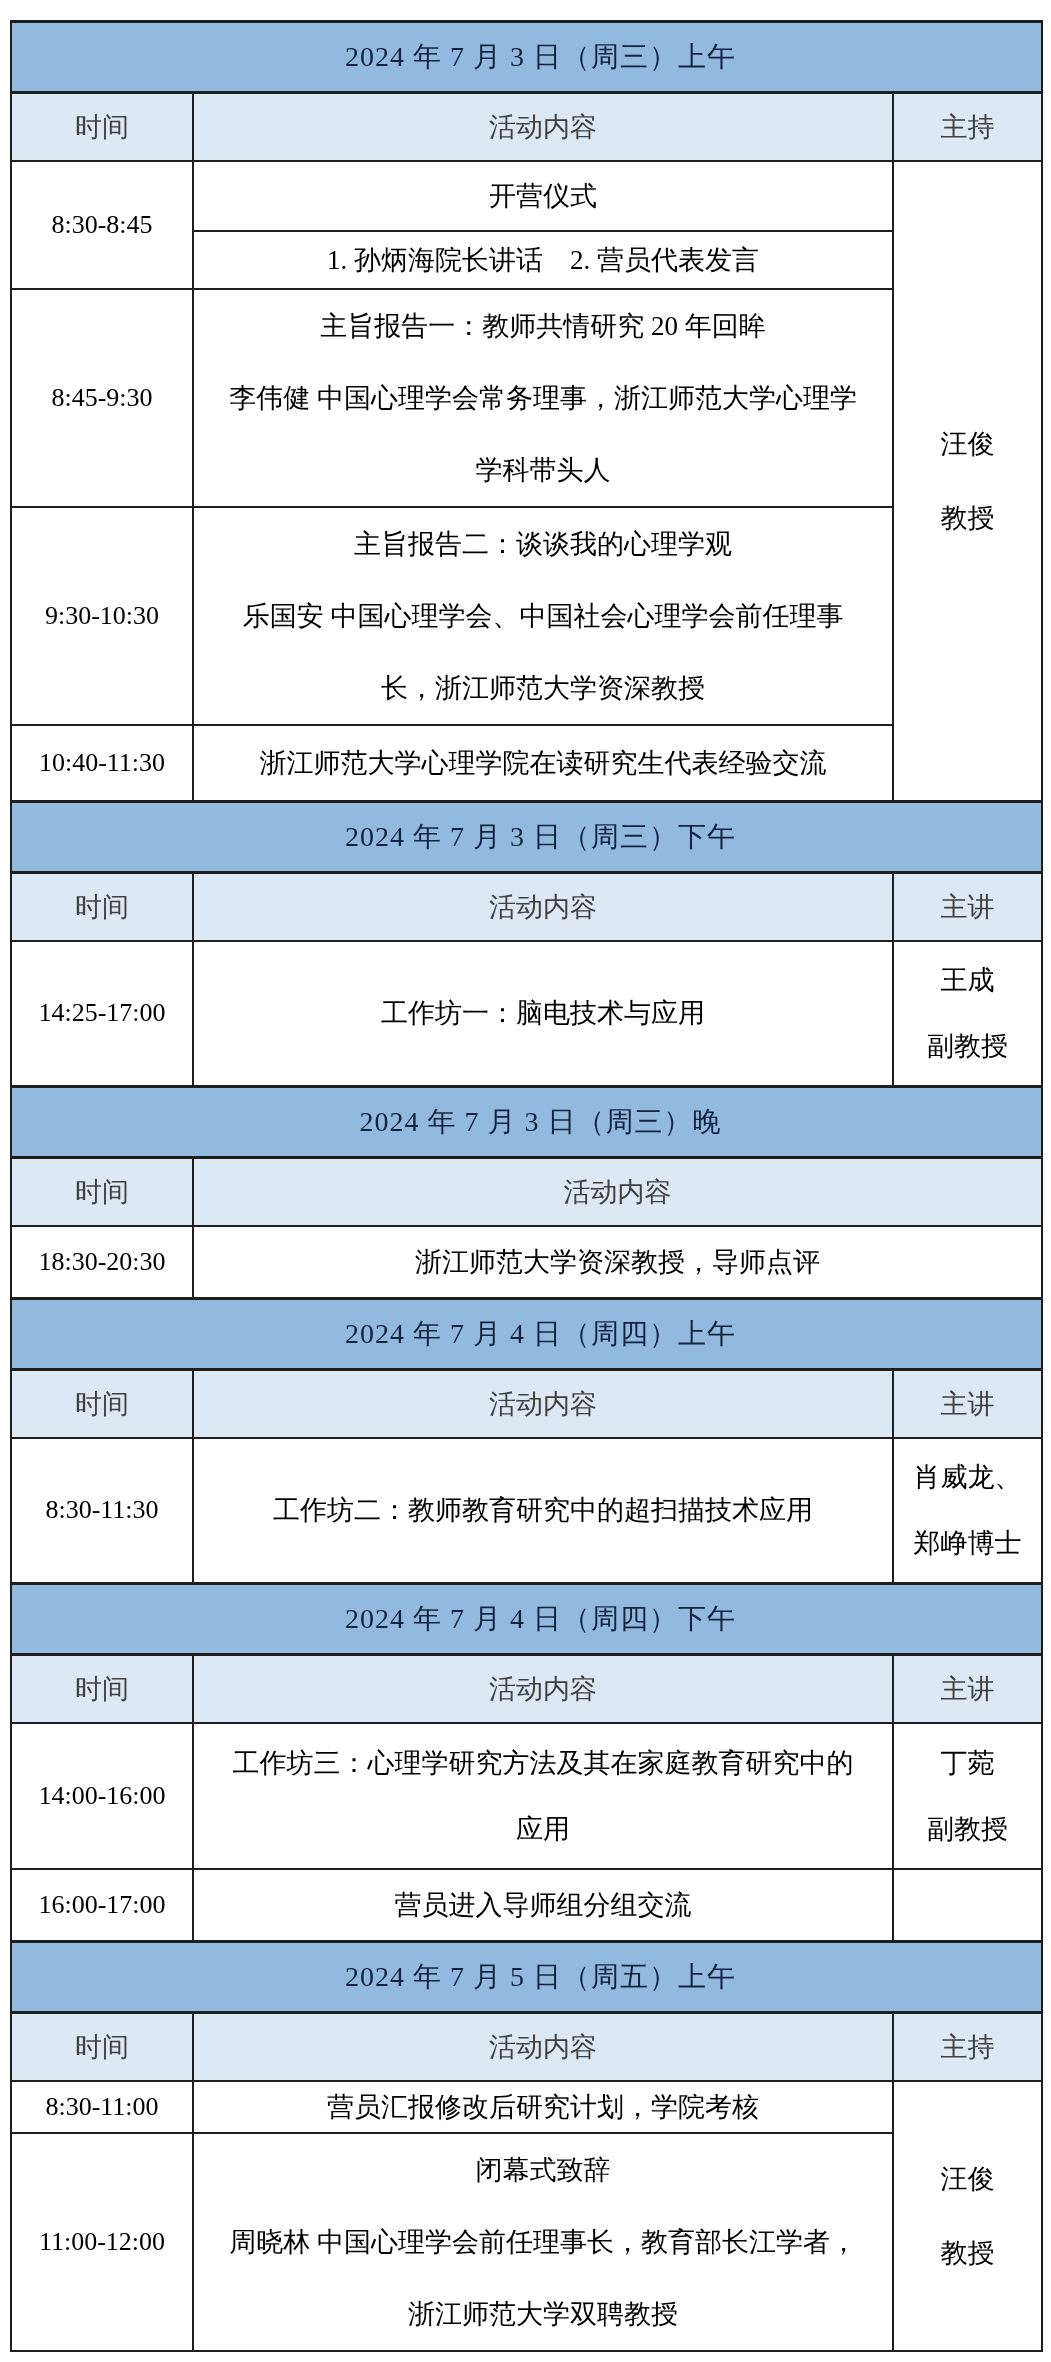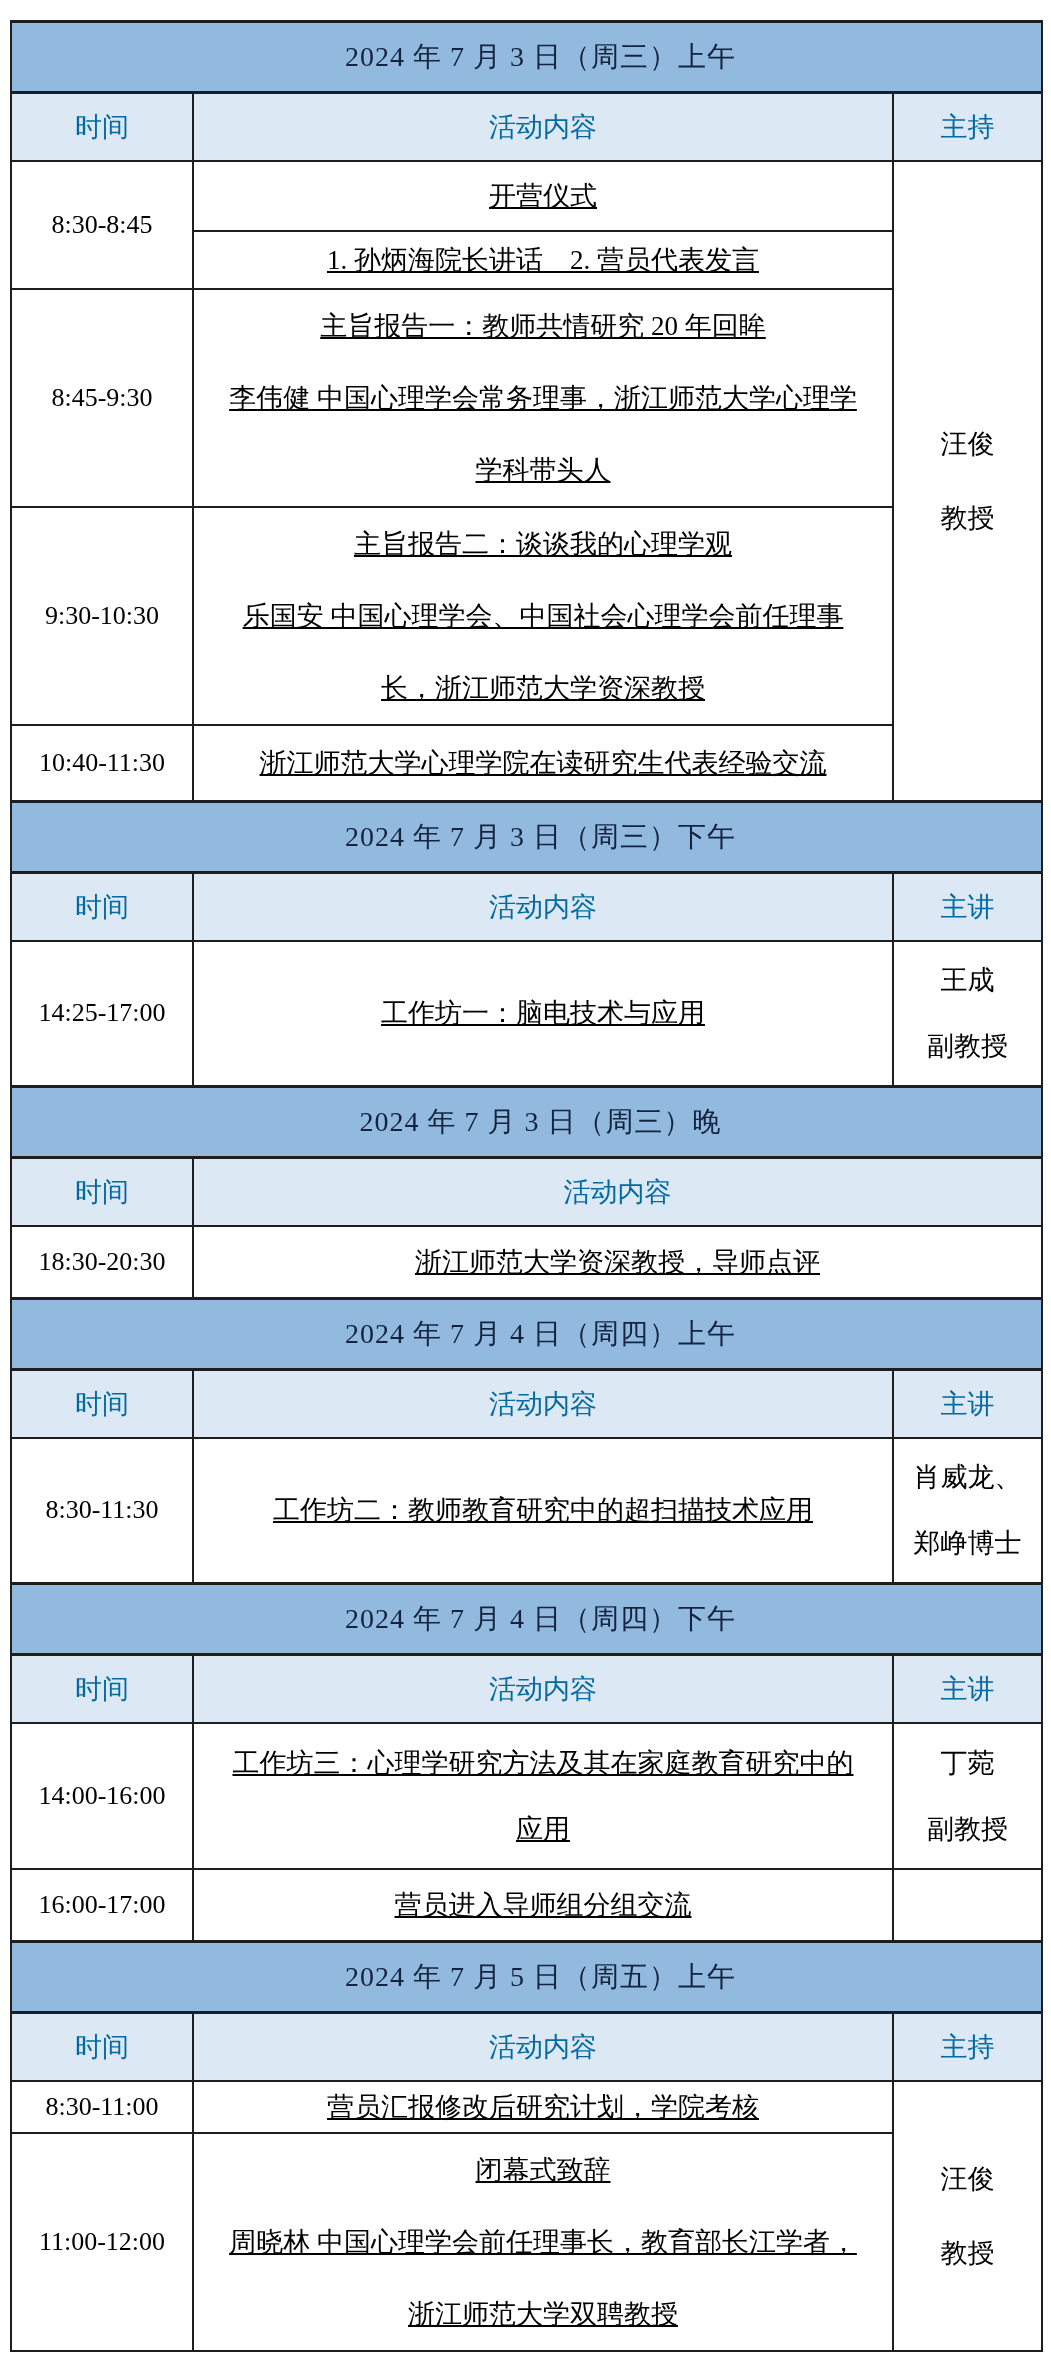--- a/index.html
+++ b/index.html
@@ -18,24 +18,24 @@
   }
   tr.date-row td{
     background:var(--date-bg,#92b9de);
     height:68px;font-size:28px;color:#14233f;
     border-top-width:3px;border-bottom-width:3px;
     letter-spacing:1px;
     padding-left:28px;
   }
   tr.colhead td{
     background:var(--head-bg,#dce9f5);
-    height:66px;color:#0369a1;
+    height:66px;color:#404040;
   }
   td.t{font-size:26px;}
-  td.c{padding:0 10px;text-decoration:underline;}
+  td.c{padding:0 10px;}
   .line{white-space:pre-wrap;line-height:70px;}
   .single .line{line-height:normal;}
   td.l3 .line{line-height:72px;}
   td.l2 .line{line-height:66px;}
   td.s .line{line-height:66px;text-align:center;}
   td.s-merged .line{line-height:74px;}
 </style>
 </head>
 <body>
 

